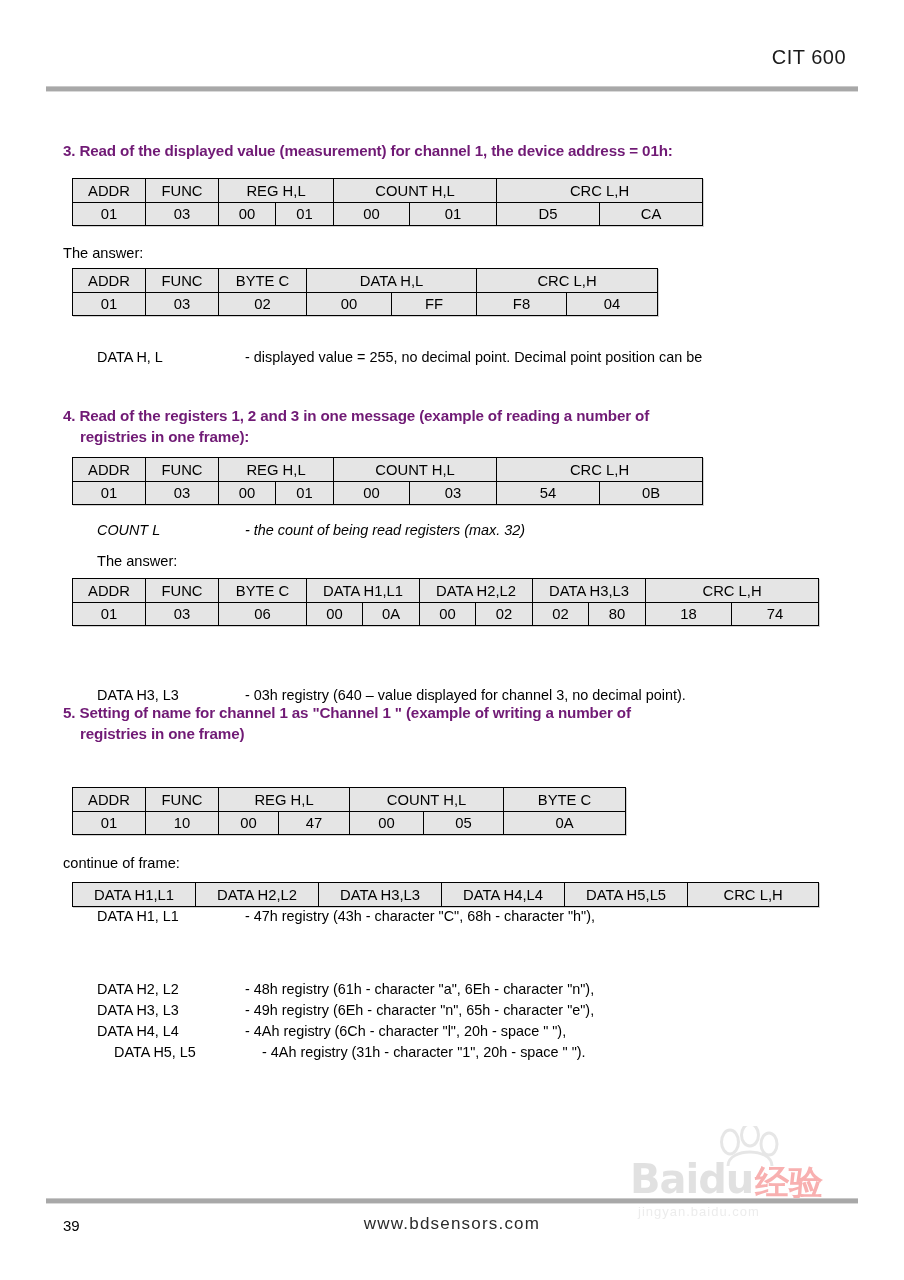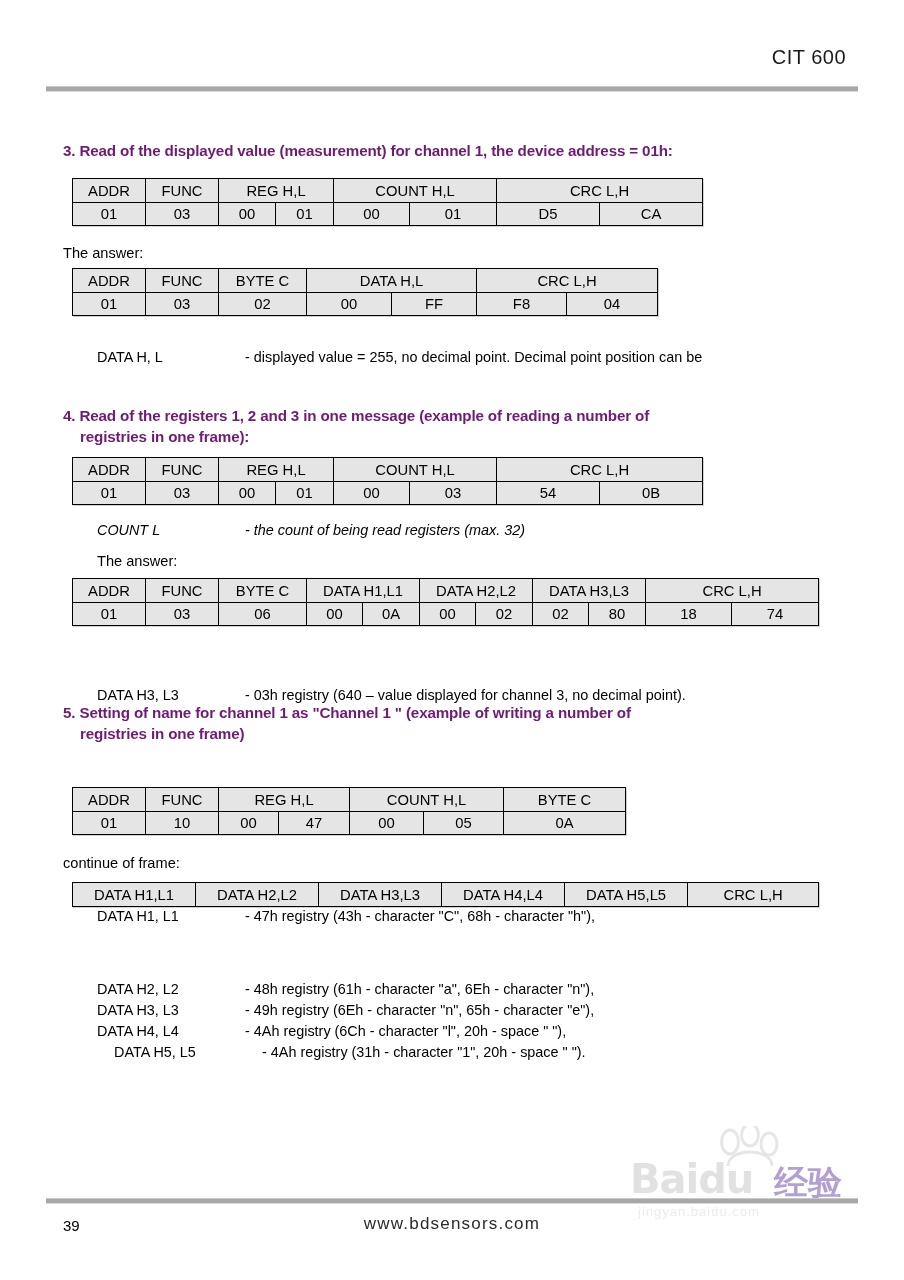--- a/index.html
+++ b/index.html
@@ -148,25 +148,25 @@
     left: 0;
     top: 30px;
     font-size: 40px;
     font-weight: bold;
     color: #b9b9b9;
     letter-spacing: -1px;
     font-family: "DejaVu Sans", sans-serif;
   }
   .wm-cn {
     position: absolute;
-    left: 144px;
+    left: 125px;
     top: 34px;
     font-size: 34px;
     font-weight: bold;
-    color: #4c1d95;
+    color: #ef4444;
     font-family: Liberation Mono, monospace;
   }
   .wm-sub {
     position: absolute;
     left: 8px;
     top: 78px;
     font-size: 13px;
     color: #d2d2d2;
     letter-spacing: 1px;
   }

